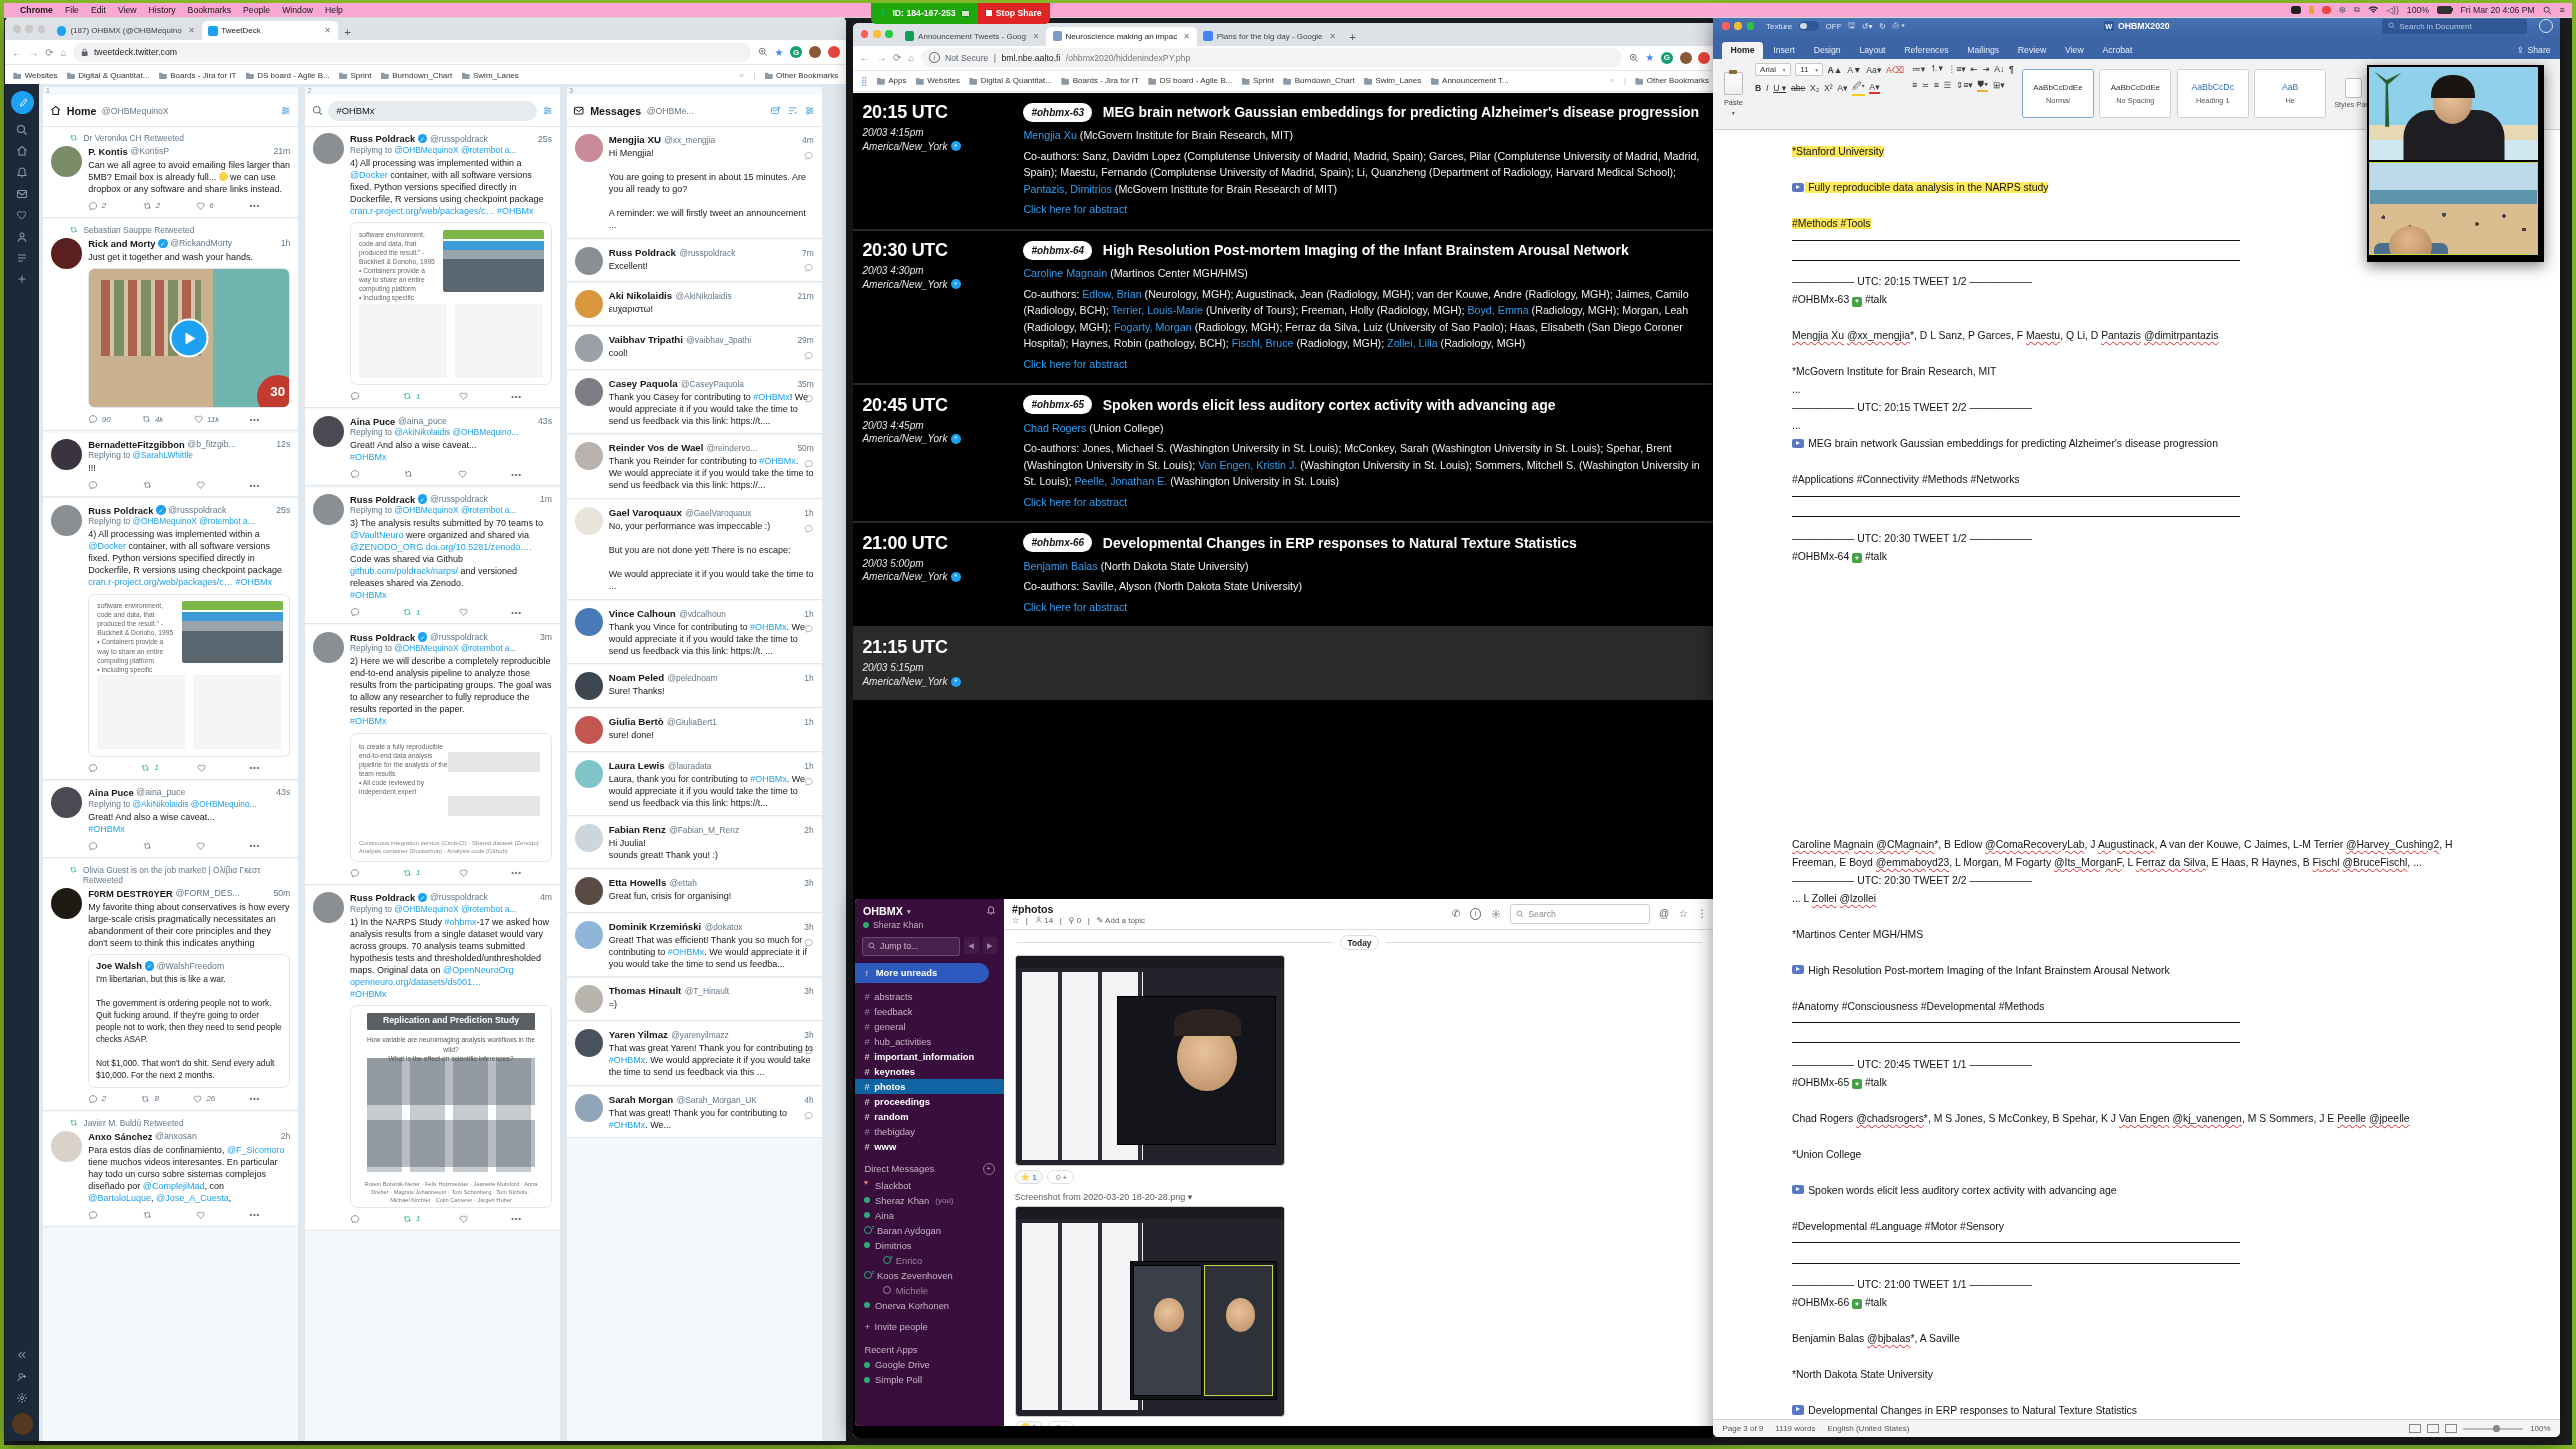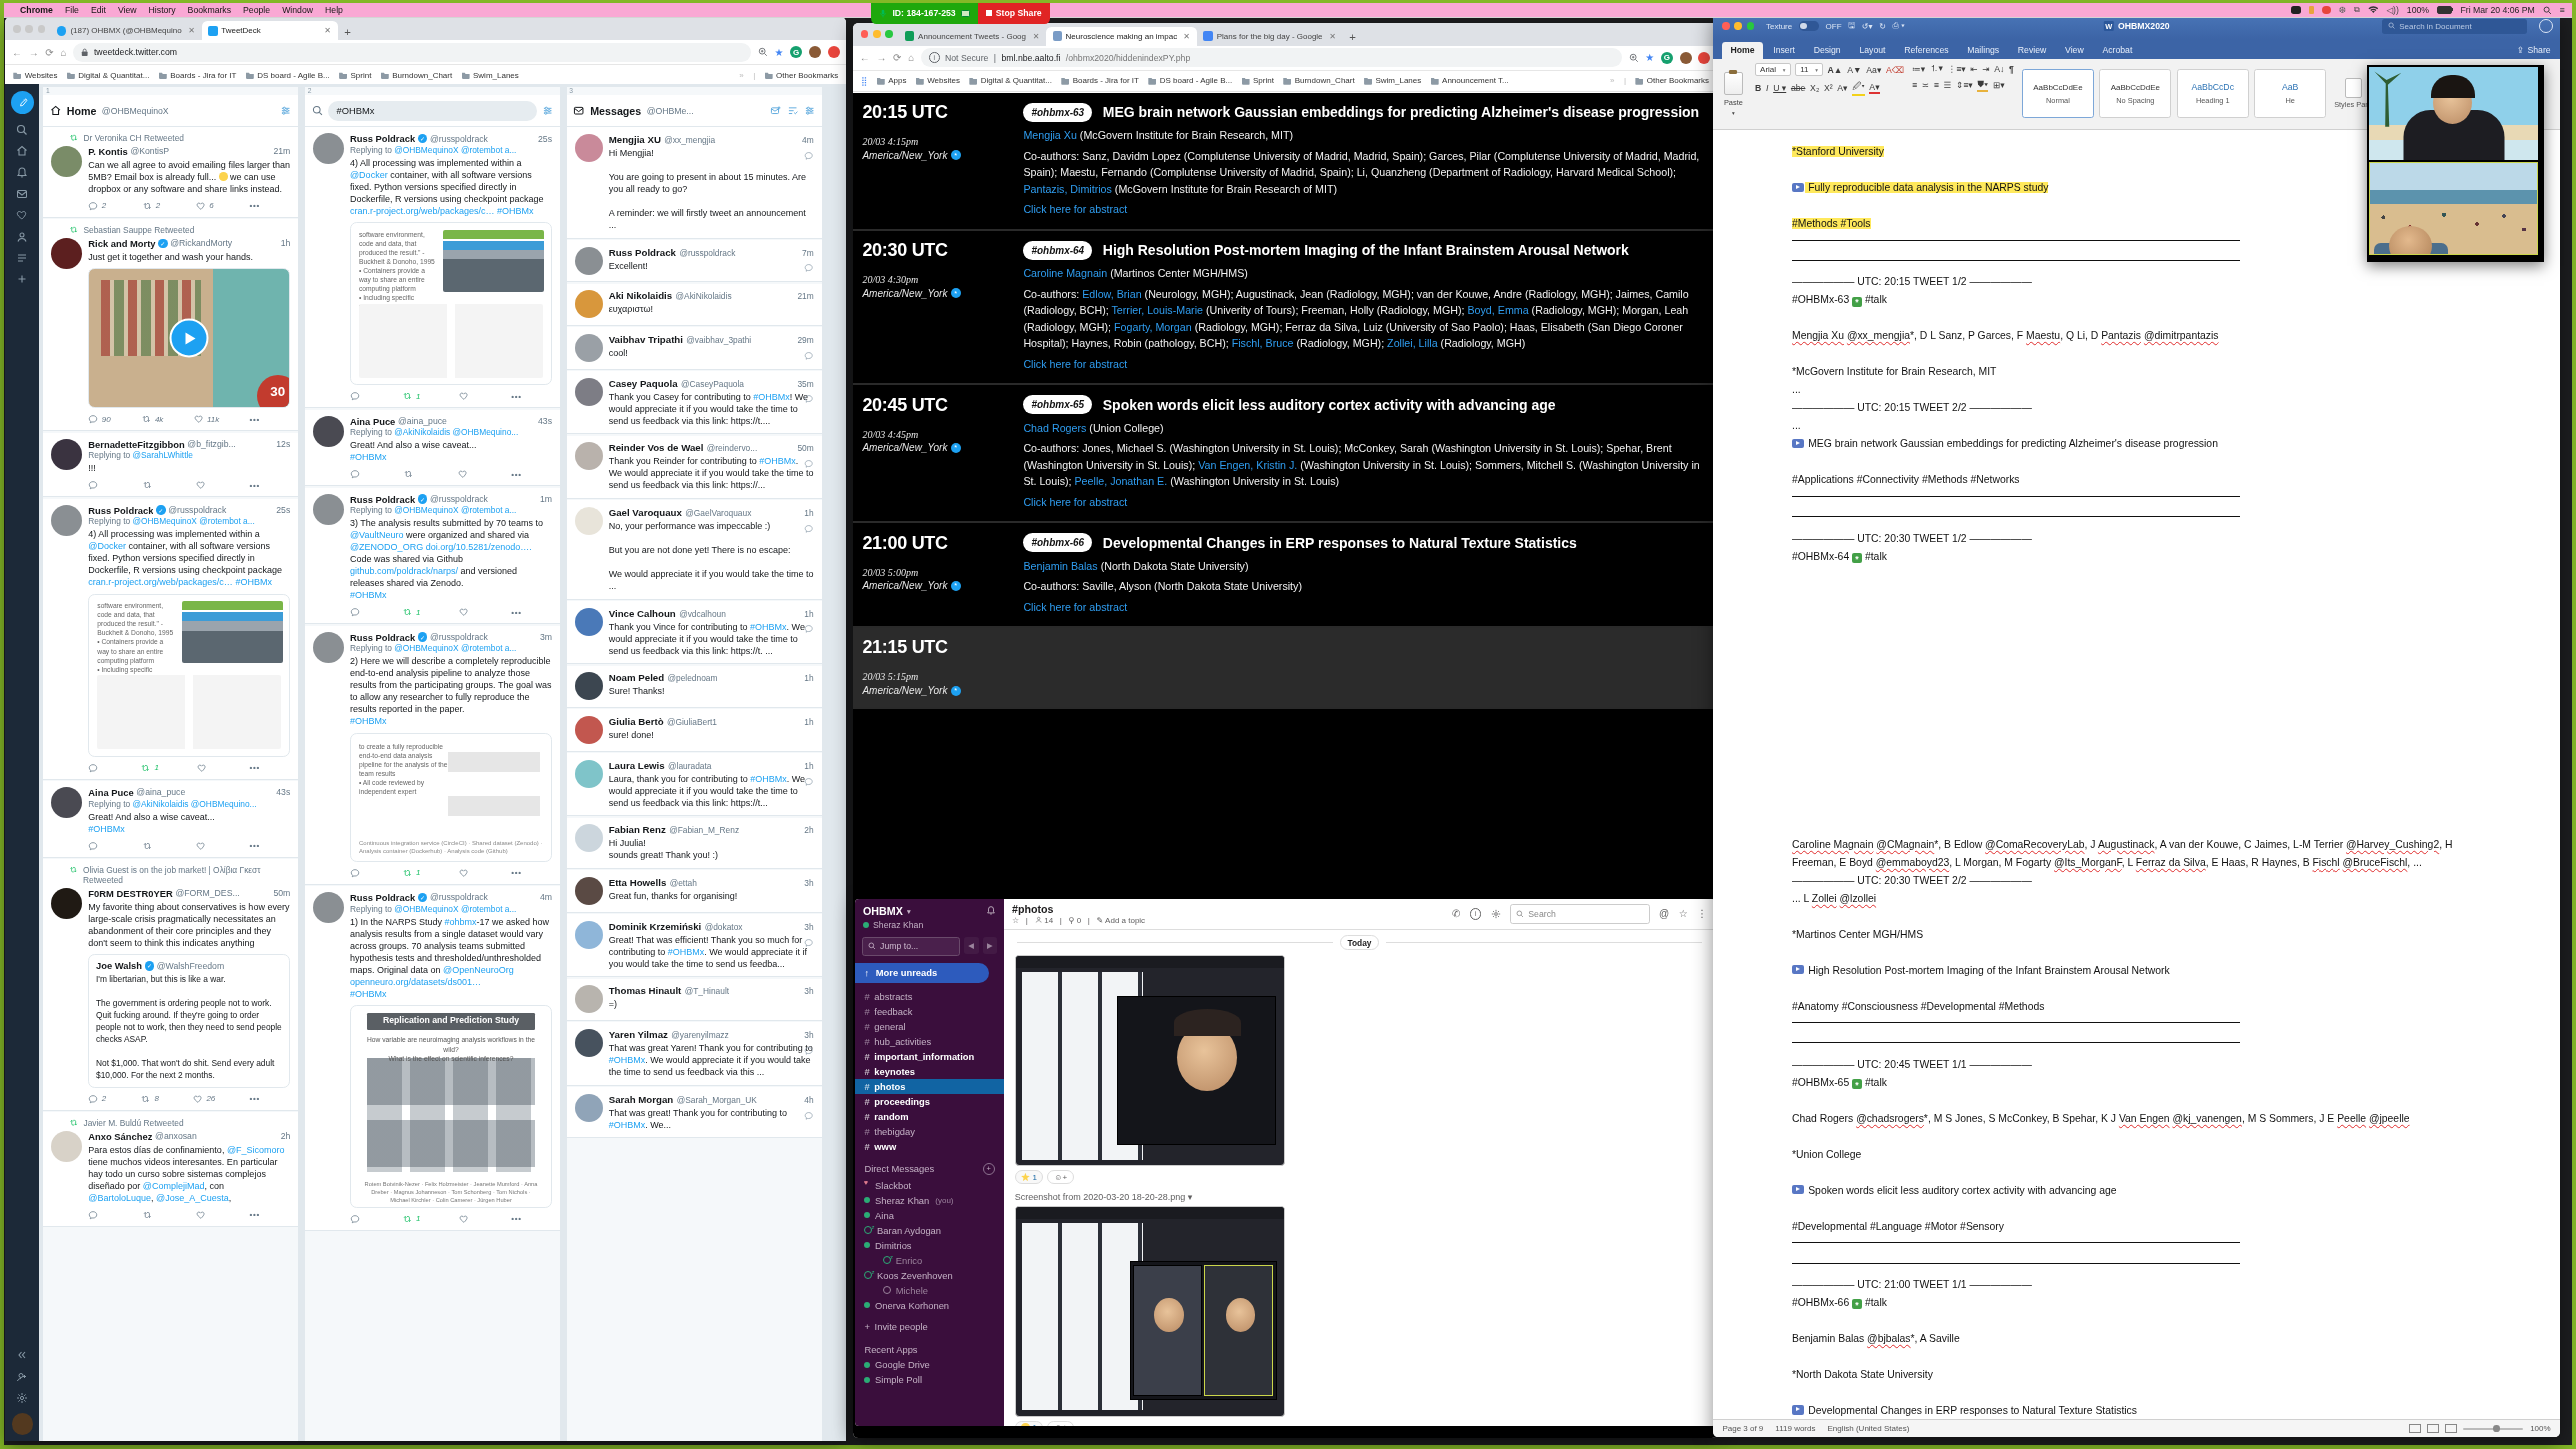--- a/index.html
+++ b/index.html
@@ -126,21 +126,21 @@
   .mtime{margin-left:auto;}
   .mtext{font-size:9px;line-height:12px;color:#14171a;margin-top:2px;white-space:pre-line;word-wrap:break-word;}
   .mbubble{position:absolute;right:8px;top:23px;color:#8899a6;}
   
   .sc-win{left:849px;top:20px;width:864px;height:1415px;}
   .scbody{position:absolute;top:70px;left:0;right:0;bottom:0;background:#000;overflow:hidden;}
   .sentry{display:flex;border-bottom:2px solid #2a2a2a;padding:9.4px 0 10.7px 0;background:#000;color:#fff;}
   .sentry[data-coffee="1"]{background:#2b2b2b;}
   .sleft{width:161px;flex:0 0 161px;padding-left:9.4px;}
   .stime{font-size:18px;font-weight:bold;letter-spacing:-0.3px;}
-  .sdate{font-style:italic;font-size:10px;color:#e8e8e8;margin-top:13px;font-family:Liberation Serif, serif;}
+  .sdate{font-style:italic;font-size:10px;color:#e8e8e8;margin-top:4px;}
   .stz{font-style:italic;font-size:10px;color:#e8e8e8;margin-top:2.7px;display:flex;align-items:center;gap:3.4px;}
   .tzdot{width:10px;height:10px;border-radius:50%;background:#1da1f2;color:#fff;font-size:7.4px;display:inline-flex;align-items:center;justify-content:center;font-style:normal;}
   .sright{flex:1;min-width:0;padding-right:2.7px;}
   .stitle{font-size:14px;font-weight:bold;line-height:1.5;white-space:nowrap;}
   .stitle .wrapok{white-space:normal;}
   .sbadge{display:inline-block;background:#fff;color:#111;font-style:italic;font-weight:bold;font-size:10px;border-radius:10px;padding:2px 8px;margin-right:6.7px;vertical-align:1.3px;}
   .srow{font-size:10.7px;line-height:1.55;color:#f2f2f2;margin-top:4px;white-space:normal;}
   .srow .lnk{color:#2f9df0;}
   
   .sl-win{left:851px;top:896px;width:860px;height:527px;display:flex;border-radius:4px;}
@@ -1217,21 +1217,21 @@
 
               </article>
               <article class="msg">
                 <div class="mava" style="background: rgb(90, 74, 68);"></div>
                 <div class="mb">
                   <div class="mhead">
                     <span class="mname">Etta Howells</span>
                     <span>@ettah</span>
                     <span class="mtime">3h</span>
                   </div>
-                  <div class="mtext">Great fun, thanks for organising!</div>
+                  <div class="mtext">Great fun, crisis for organising!</div>
                 </div>
 
               </article>
               <article class="msg">
                 <div class="mava" style="background: rgb(143, 182, 217);"></div>
                 <div class="mb">
                   <div class="mhead">
                     <span class="mname">Dominik Krzemiński</span>
                     <span>@dokatox</span>
                     <span class="mtime">3h</span>

